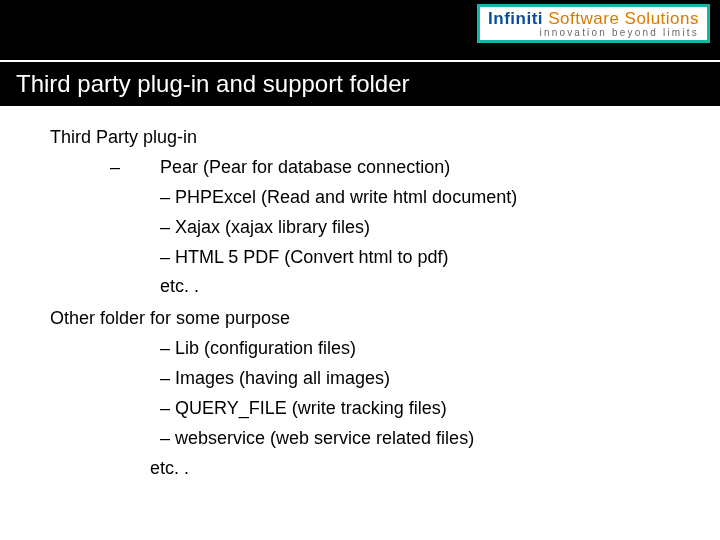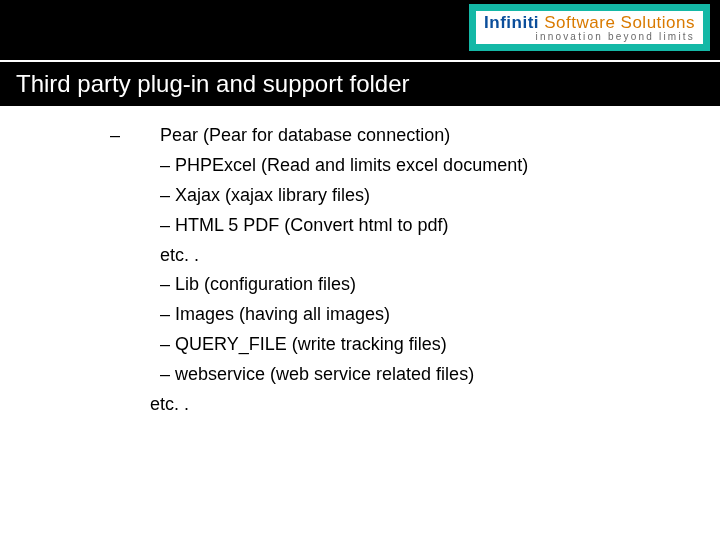--- a/index.html
+++ b/index.html
@@ -22,21 +22,21 @@
     top: 0; left: 0;
     width: 720px;
     height: 60px;
     background: #000;
   }
   .logo {
     position: absolute;
     top: 4px;
     right: 10px;
     background: #fff;
-    border: 7px solid #14b8a6;
+    border: 3px solid #14b8a6;
     padding: 3px 8px 2px 8px;
     text-align: right;
     line-height: 1;
   }
   .logo-row1 {
     font-size: 17px;
     letter-spacing: 0.5px;
     white-space: nowrap;
   }
   .logo-row1 .brand1 { color: #0b4e9b; font-weight: 600; }
@@ -96,30 +96,32 @@
     </div>
     <div class="logo-row2">innovation beyond limits</div>
   </div>
 
   <div class="title-band">
     <span class="title-text">Third party plug-in and support folder</span>
   </div>
 
   <div class="body">
 
+    <div class="lvl1">Third Party plug-in</div>
 
     <div class="lvl2">
       <span class="dashlead">–</span><span>Pear  (Pear for database connection)</span>
     </div>
 
-    <div class="lvl3 dash">PHPExcel (Read and limits excel document)</div>
+    <div class="lvl3 dash">PHPExcel (Read and write html document)</div>
     <div class="lvl3 dash">Xajax  (xajax library files)</div>
     <div class="lvl3 dash">HTML 5 PDF (Convert html to pdf)</div>
     <div class="lvl3">etc. .</div>
 
+    <div class="lvl1">Other folder for some purpose</div>
 
     <div class="lvl3 dash">Lib (configuration files)</div>
     <div class="lvl3 dash">Images (having all images)</div>
     <div class="lvl3 dash">QUERY_FILE (write tracking files)</div>
     <div class="lvl3 dash">webservice (web service related files)</div>
     <div style="margin:2px 0 2px 100px;">etc. .</div>
 
   </div>
 
 </div>

